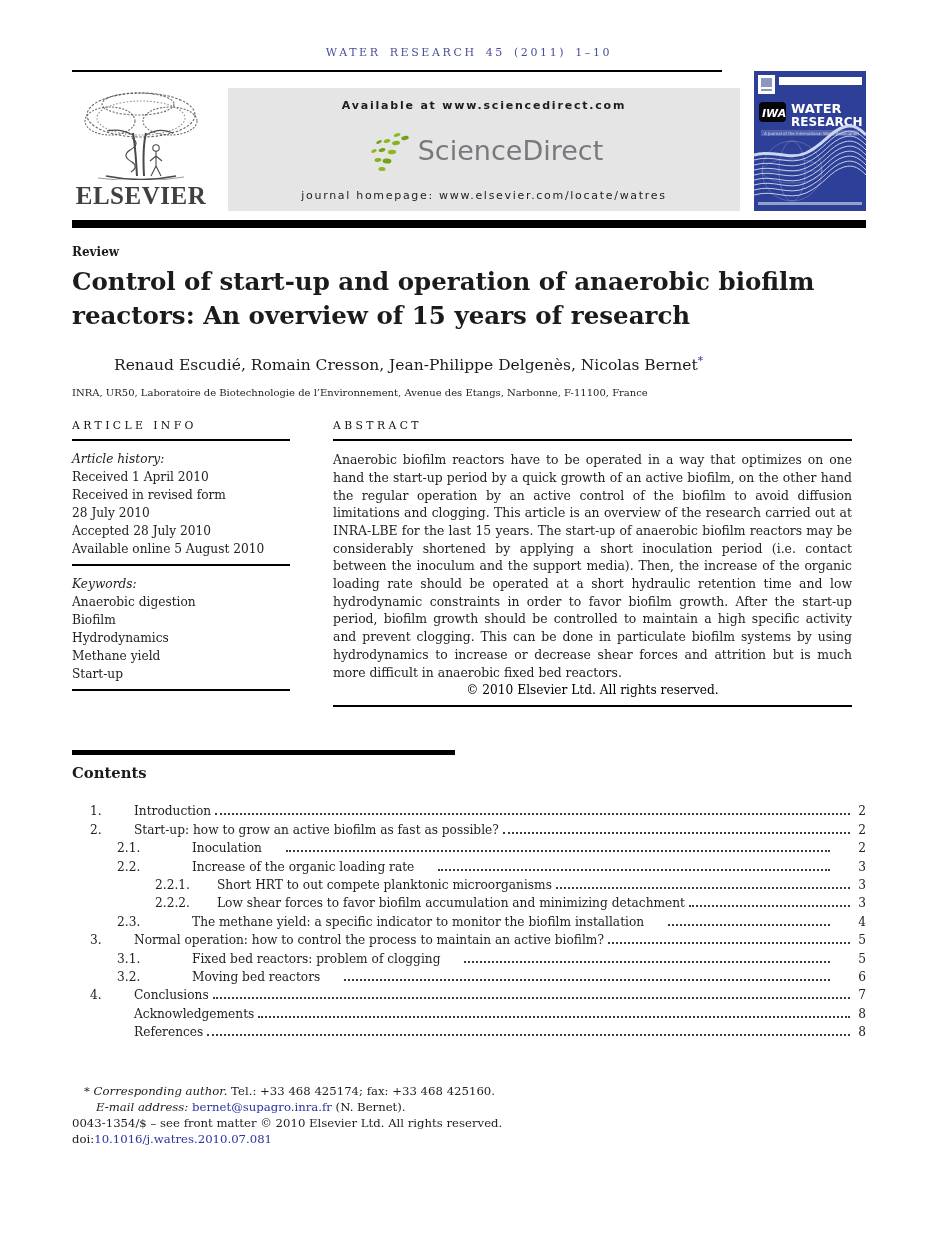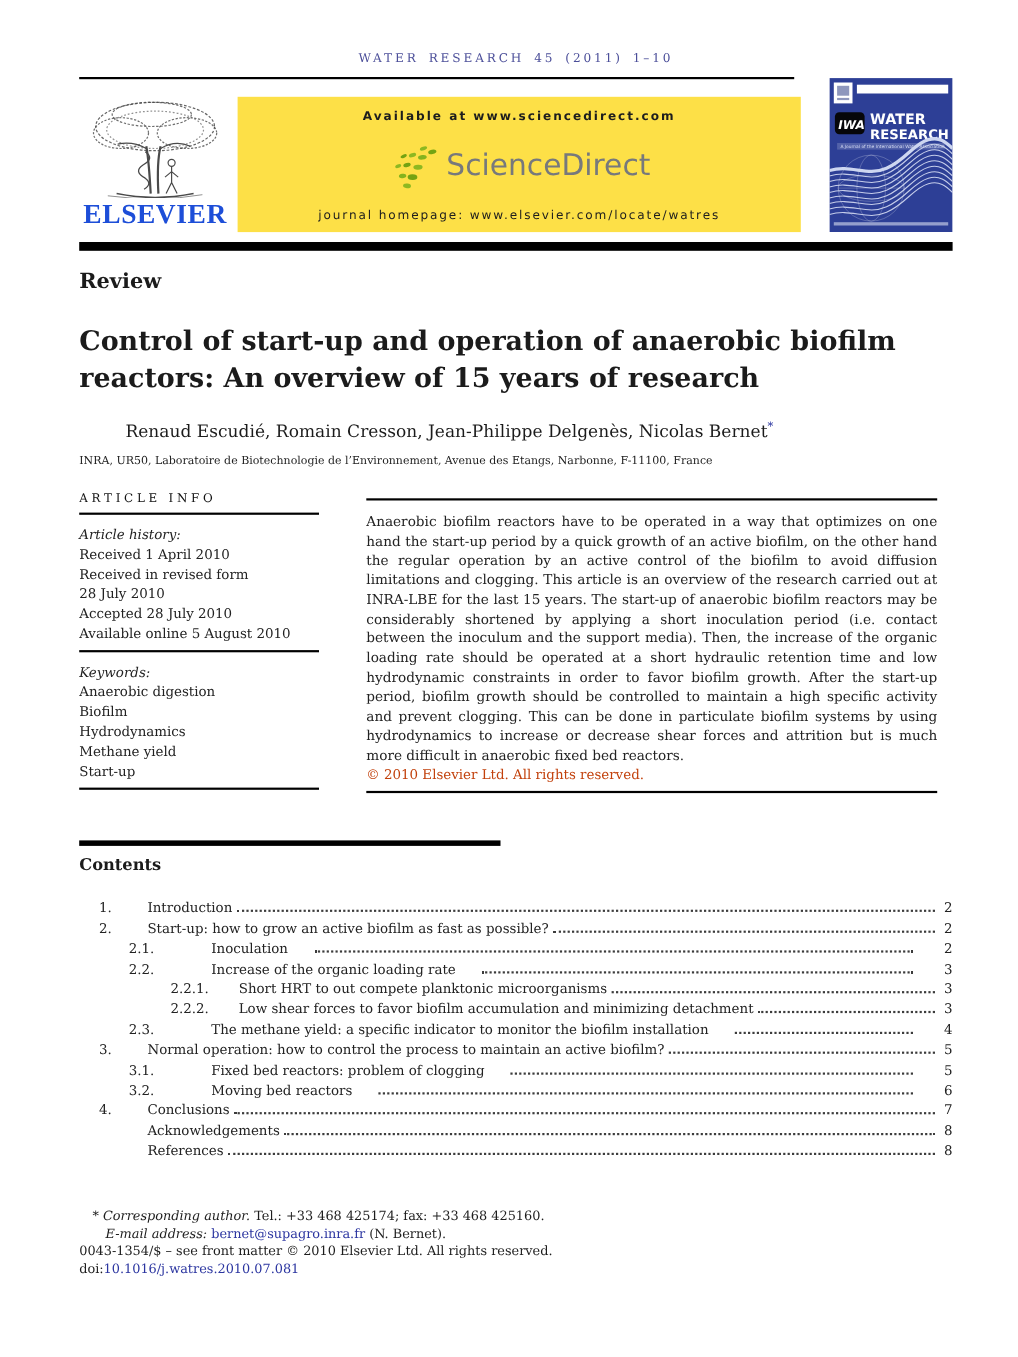--- a/index.html
+++ b/index.html
@@ -5,48 +5,48 @@
   * { margin:0; padding:0; box-sizing:border-box; }
   html,body { background:#ffffff; }
   body { font-family:"DejaVu Serif", serif; color:#1b1b1b; width:925px; }
   .page { width:925px; height:1234px; background:#fff; padding:0 59px 0 72px; position:relative; overflow:hidden; }
 
   
   .journal-ref { padding-top:46px; text-align:center; font-size:11px; letter-spacing:2.6px; word-spacing:3px; color:#4b4e99; }
   .header-rule { margin-top:11px; width:650px; height:2px; background:#000; }
   .header-row { position:relative; margin-top:16px; height:123px; }
   .elsevier-block { position:absolute; left:0; top:0; width:138px; height:123px; text-align:center; }
-  .elsevier-word { margin-top:-2px; color:#1d4ed8; font-size:25px; font-weight:bold; font-family:"Liberation Serif", serif; letter-spacing:0.5px; }
-  .banner { position:absolute; left:144px; top:0; width:512px; height:123px; background:#fde047; display:flex; flex-direction:column; align-items:center; justify-content:space-between; padding:11px 0 9px; }
+  .elsevier-word { margin-top:-2px; color:#404040; font-size:25px; font-weight:bold; font-family:"Liberation Serif", serif; letter-spacing:0.5px; }
+  .banner { position:absolute; left:156px; top:0; width:512px; height:123px; background:#e5e5e5; display:flex; flex-direction:column; align-items:center; justify-content:space-between; padding:11px 0 9px; }
   .available { font-family:"DejaVu Sans", sans-serif; font-size:11px; font-weight:bold; letter-spacing:1.8px; color:#1d1d1d; }
   .homepage { font-family:"DejaVu Sans", sans-serif; font-size:11px; letter-spacing:1.7px; color:#1d1d1d; }
   .sd-logo { display:flex; align-items:center; gap:7px; }
   .sd-text { font-family:"DejaVu Sans", sans-serif; font-size:27px; color:#77797c; }
   .cover { position:absolute; right:0; top:-17px; width:112px; height:136px; }
 
   .rule-thick { margin-top:9px; height:8px; background:#000; }
 
   
-  .review { margin-top:17px; font-size:19px; font-weight:bold; }
-  .title { margin-top:26px; font-size:24.5px; line-height:34px; font-weight:bold; width:770px; }
+  .review { margin-top:17px; font-size:12px; font-weight:bold; }
+  .title { margin-top:6px; font-size:24.5px; line-height:34px; font-weight:bold; width:770px; }
   .authors { margin-top:21px; font-size:15.5px;margin-left:42px; }
   .authors sup { color:#2b35a0; font-size:10.5px; }
   .affiliation { margin-top:13px; font-size:10px; color:#222; }
 
   
   .two-col { margin-top:21px; display:flex; }
   .col-left { width:218px; }
   .col-gap { width:43px; }
   .col-right { width:519px; }
   .col-heading { font-size:10.8px; letter-spacing:3.4px; color:#111; }
   .hrule { height:2px; background:#000; margin-top:7px; }
   .info-block { margin-top:9px; font-size:12.2px; line-height:18px; color:#222; }
   .info-label { font-style:italic; }
   .abstract-text { margin-top:10px; font-size:12.4px; line-height:17.7px; text-align:justify; color:#222; }
-  .copyright { margin-top:2px; text-align:left; font-size:12.2px; color:#c2410c; }
+  .copyright { margin-top:2px; text-align:center; font-size:12.2px; color:#000000; }
   .col-left .hrule.mid { margin-top:6px; }
 
   
   .contents-bar { margin-top:43px; width:383px; height:5px; background:#000; }
   .contents-title { margin-top:9px; font-size:14.8px; font-weight:bold; }
   .toc { margin-top:21px; font-size:12.2px; color:#222; }
   .toc-row { display:flex; align-items:baseline; line-height:18.4px; }
   .toc-num { flex:none; }
   .toc-label { flex:none; white-space:nowrap;margin-left:17px; }
   .lv1 { padding-left:18px; } .lv1 .toc-num { width:27px; }
@@ -185,20 +185,21 @@
         <div>Hydrodynamics</div>
         <div>Methane yield</div>
         <div>Start-up</div>
       </div>
       <div class="hrule mid"></div>
     </div>
 
     <div class="col-gap"></div>
 
     <div class="col-right">
+      <div class="col-heading">ABSTRACT</div>
       <div class="hrule"></div>
       <p class="abstract-text">Anaerobic biofilm reactors have to be operated in a way that optimizes on one hand the start-up period by a quick growth of an active biofilm, on the other hand the regular operation by an active control of the biofilm to avoid diffusion limitations and clogging. This article is an overview of the research carried out at INRA-LBE for the last 15 years. The start-up of anaerobic biofilm reactors may be considerably shortened by applying a short inoculation period (i.e. contact between the inoculum and the support media). Then, the increase of the organic loading rate should be operated at a short hydraulic retention time and low hydrodynamic constraints in order to favor biofilm growth. After the start-up period, biofilm growth should be controlled to maintain a high specific activity and prevent clogging. This can be done in particulate biofilm systems by using hydrodynamics to increase or decrease shear forces and attrition but is much more difficult in anaerobic fixed bed reactors.</p>
       <div class="copyright">© 2010 Elsevier Ltd. All rights reserved.</div>
       <div class="hrule" style="margin-top:8px;"></div>
     </div>
   </div>
 
   <div class="contents-bar"></div>
   <div class="contents-title">Contents</div>
 

